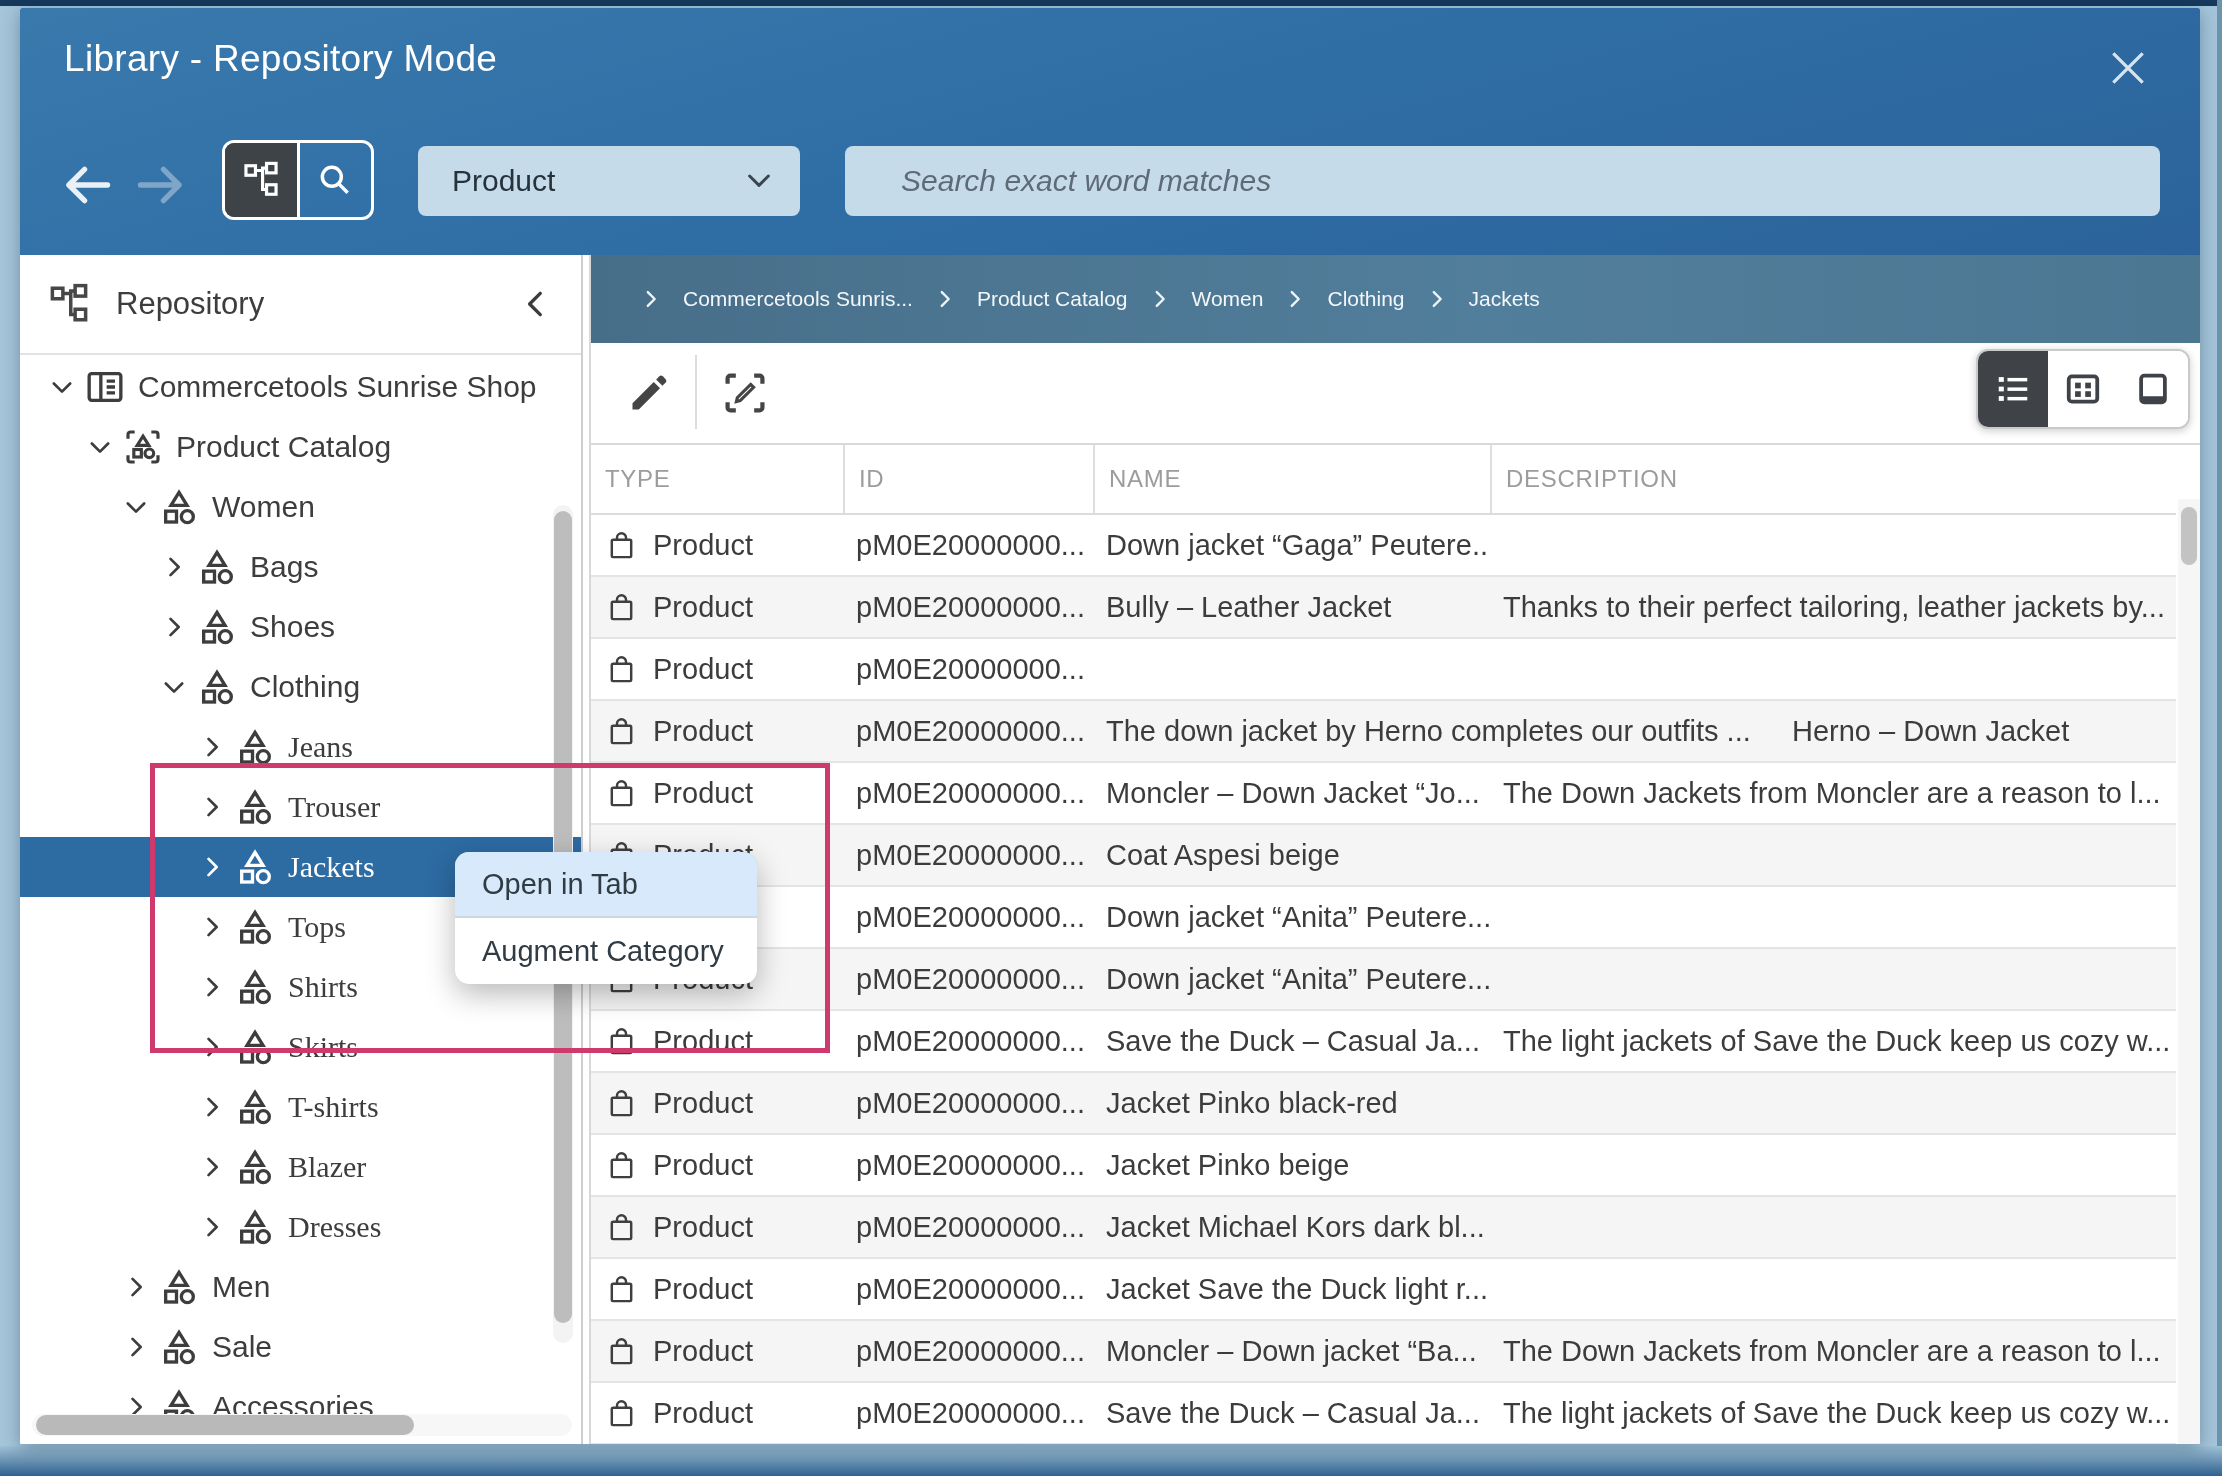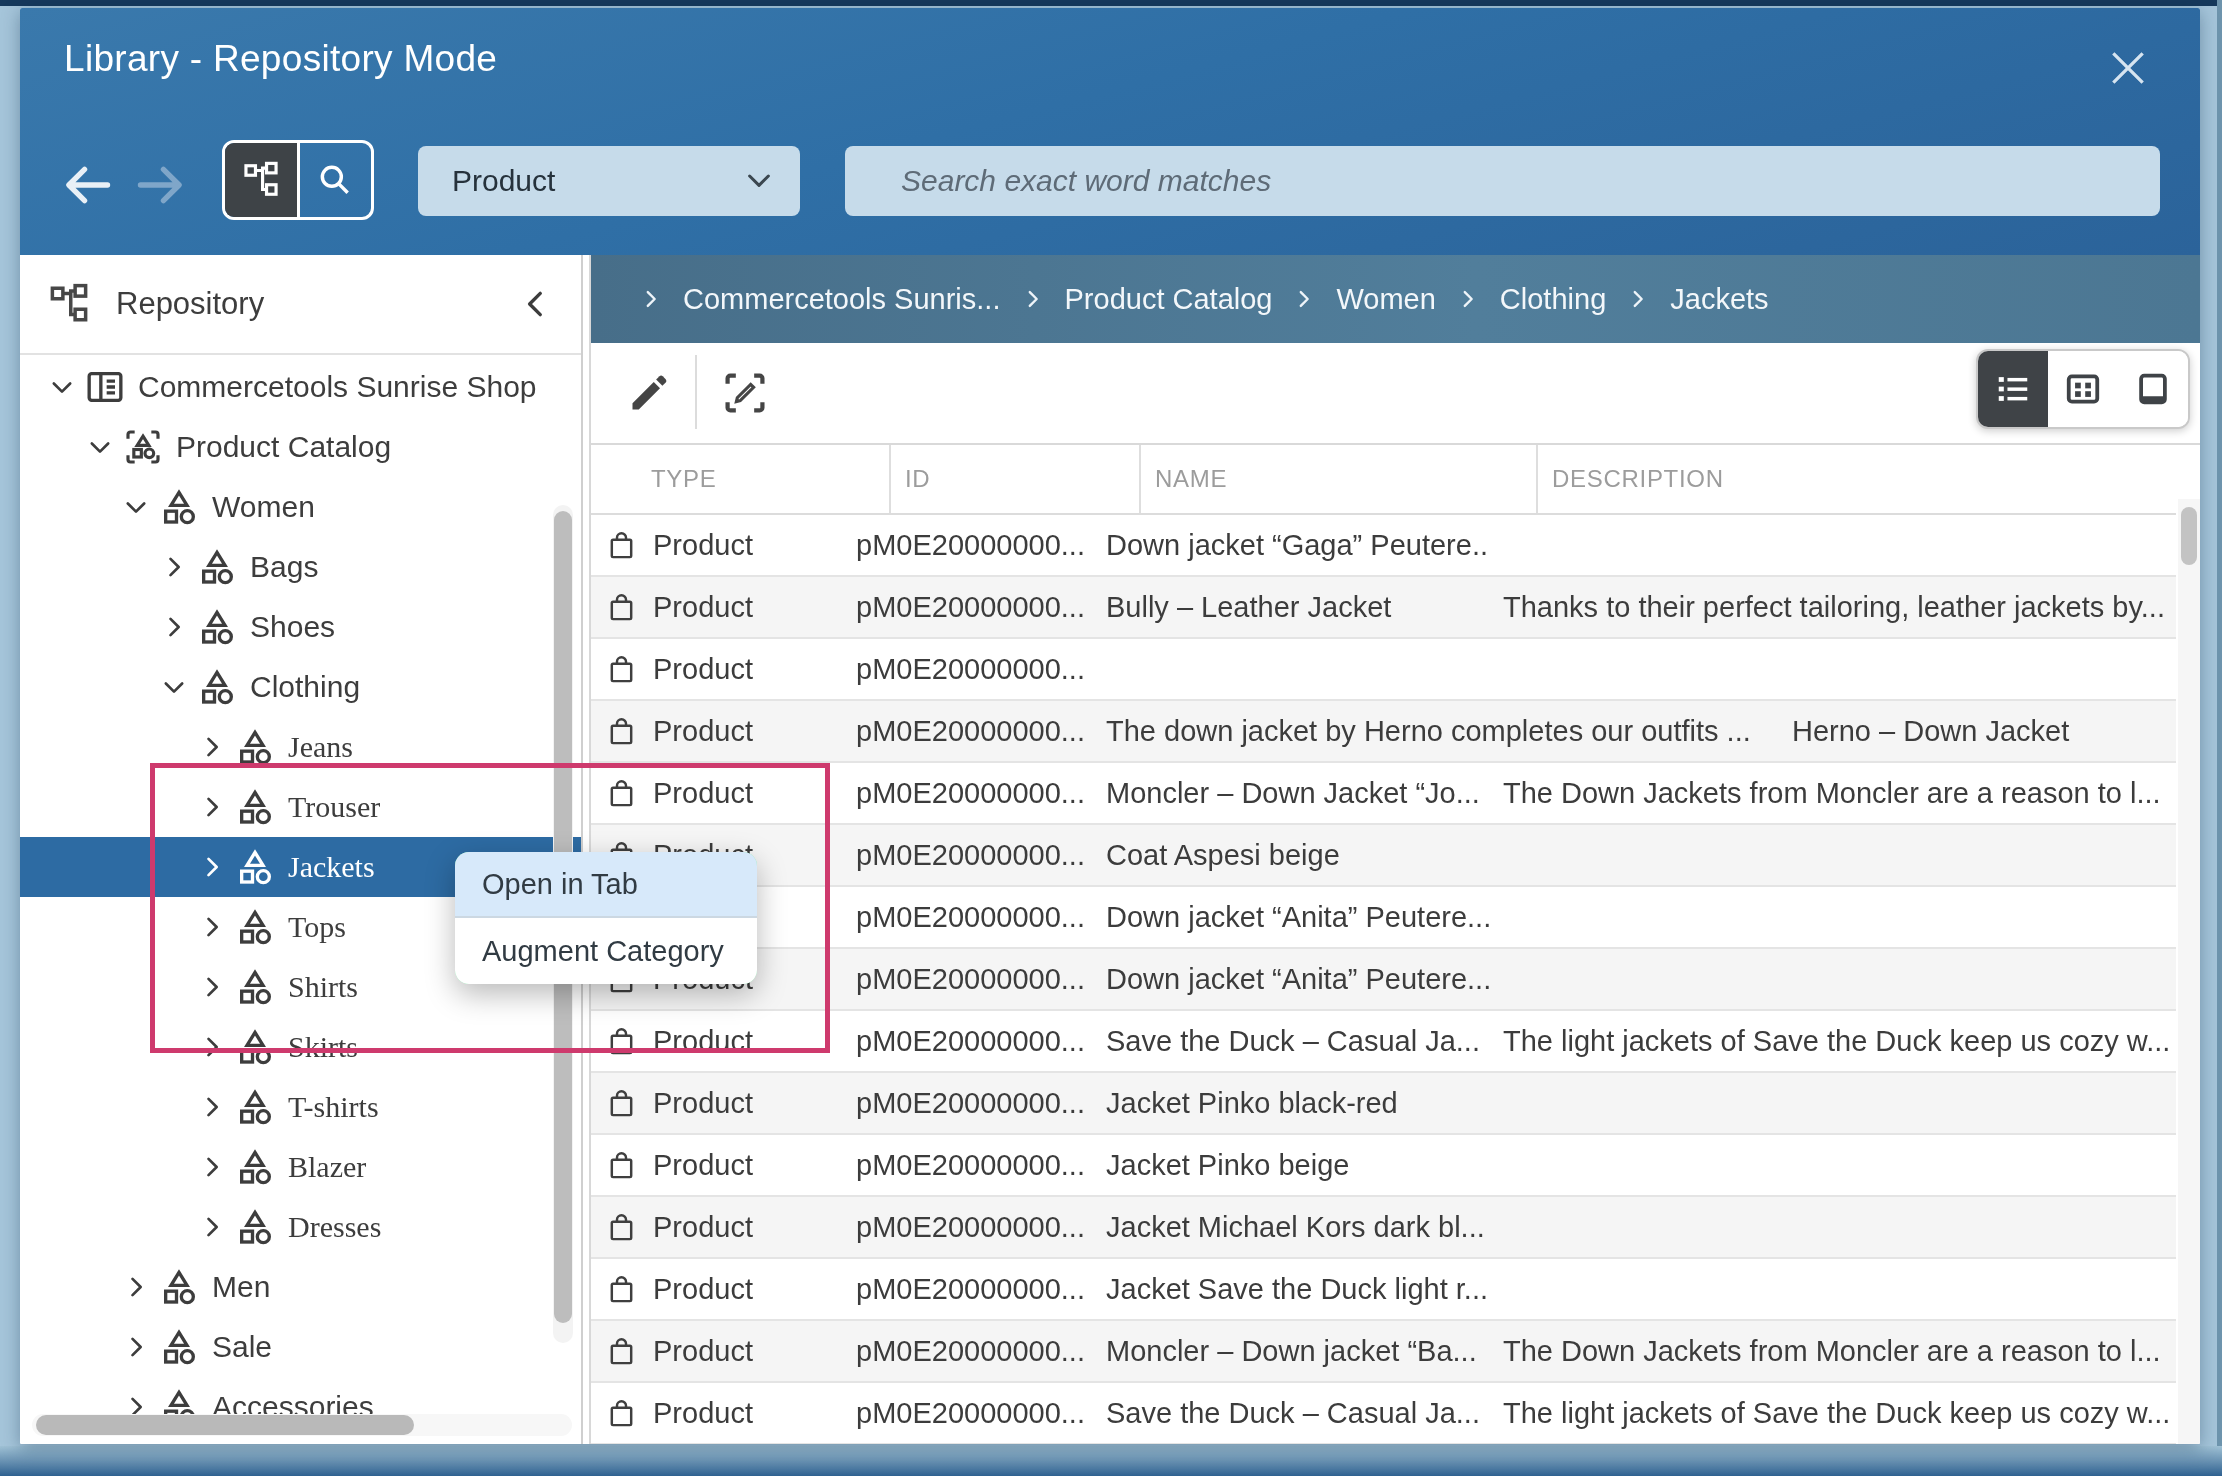--- a/index.html
+++ b/index.html
@@ -87,40 +87,40 @@
     background:#f7f7f7; border-radius:11px; }
   .hscroll-side .thumb { position:absolute; left:4px; top:1px; width:378px; height:20px;
     background:#b9b9b9; border-radius:10px; }
 
   
   .pane { flex:1; min-width:0; margin-left:6px; border-left:2px solid #d8d8d8;
     position:relative; display:flex; flex-direction:column; background:#fff; }
 
   .crumbbar { height:88px; flex:none; display:flex; align-items:center; padding-left:28px;
     background:linear-gradient(90deg,#476e89 0%,#517e9b 55%,#4c7793 100%); }
-  .crumb { display:flex; align-items:center; color:#f3f7fa; font-size:29px; cursor:pointer; }
+  .crumb { display:flex; align-items:center; color:#f3f7fa; font-size:21px; cursor:pointer; }
   .crumb svg { width:22px; height:22px; margin:0 21px; color:#eef4f9; flex:none; }
 
   .tools { height:102px; flex:none; position:relative; border-bottom:2px solid #d9d9d9; background:#fff; }
   .tool-btn { position:absolute; top:18px; width:64px; height:64px; color:#454545;
     display:flex; align-items:center; justify-content:center; cursor:pointer; }
   .tool-btn svg { width:44px; height:44px; }
   .tool-edit { left:26px; }
   .tool-divider { position:absolute; left:104px; top:12px; width:2px; height:74px; background:#dcdcdc; }
   .tool-augment { left:122px; }
 
   .views { position:absolute; right:10px; top:6px; height:80px; display:flex;
     border:2px solid #c9c9c9; border-radius:12px; overflow:hidden; background:#fff;
     box-shadow:0 2px 8px rgba(0,0,0,.2); }
   .view-btn { width:70px; display:flex; align-items:center; justify-content:center;
     color:#3f4347; background:#fff; cursor:pointer; }
   .view-btn svg { width:38px; height:38px; }
   .view-btn.active { background:#3f4347; color:#ffffff; }
 
-  .thead { height:70px; flex:none; width:1585px; display:flex; border-bottom:2px solid #dcdcdc;padding-left:46px; }
+  .thead { height:70px; flex:none; width:1585px; display:flex; border-bottom:2px solid #dcdcdc; }
   .thead .hcell { display:flex; align-items:center; color:#9c9c9c; font-size:24px;
     letter-spacing:.7px; padding-left:14px; }
   .thead .hcell + .hcell { border-left:2px solid #dedede; }
   .c-type { width:252px; flex:none; }
   .c-id   { width:250px; flex:none; }
   .c-name { width:397px; flex:none; }
   .c-desc { flex:1; min-width:0; }
 
   .tbody { width:1585px; flex:1; overflow:hidden; }
   .trow { height:62px; display:flex; border-bottom:2px solid #e4e4e4; background:#fff; cursor:pointer; }

